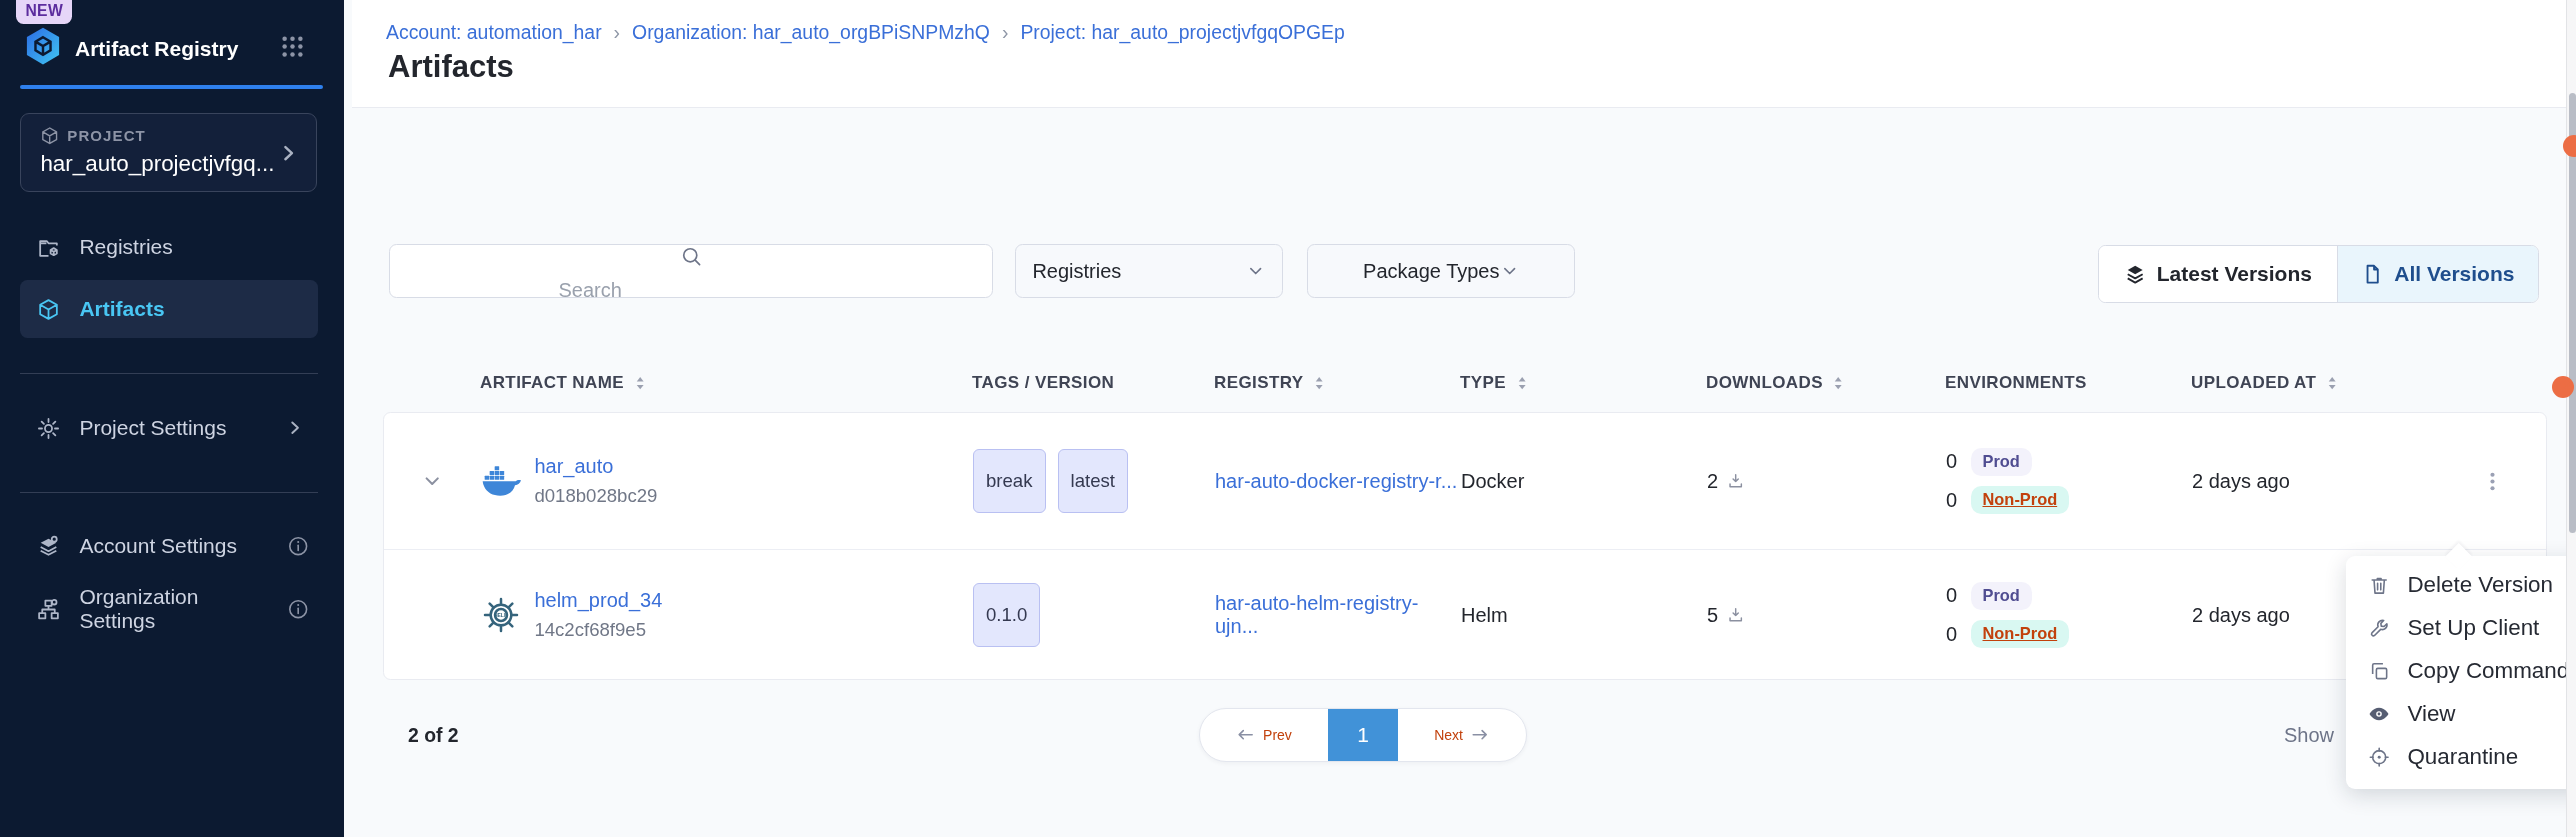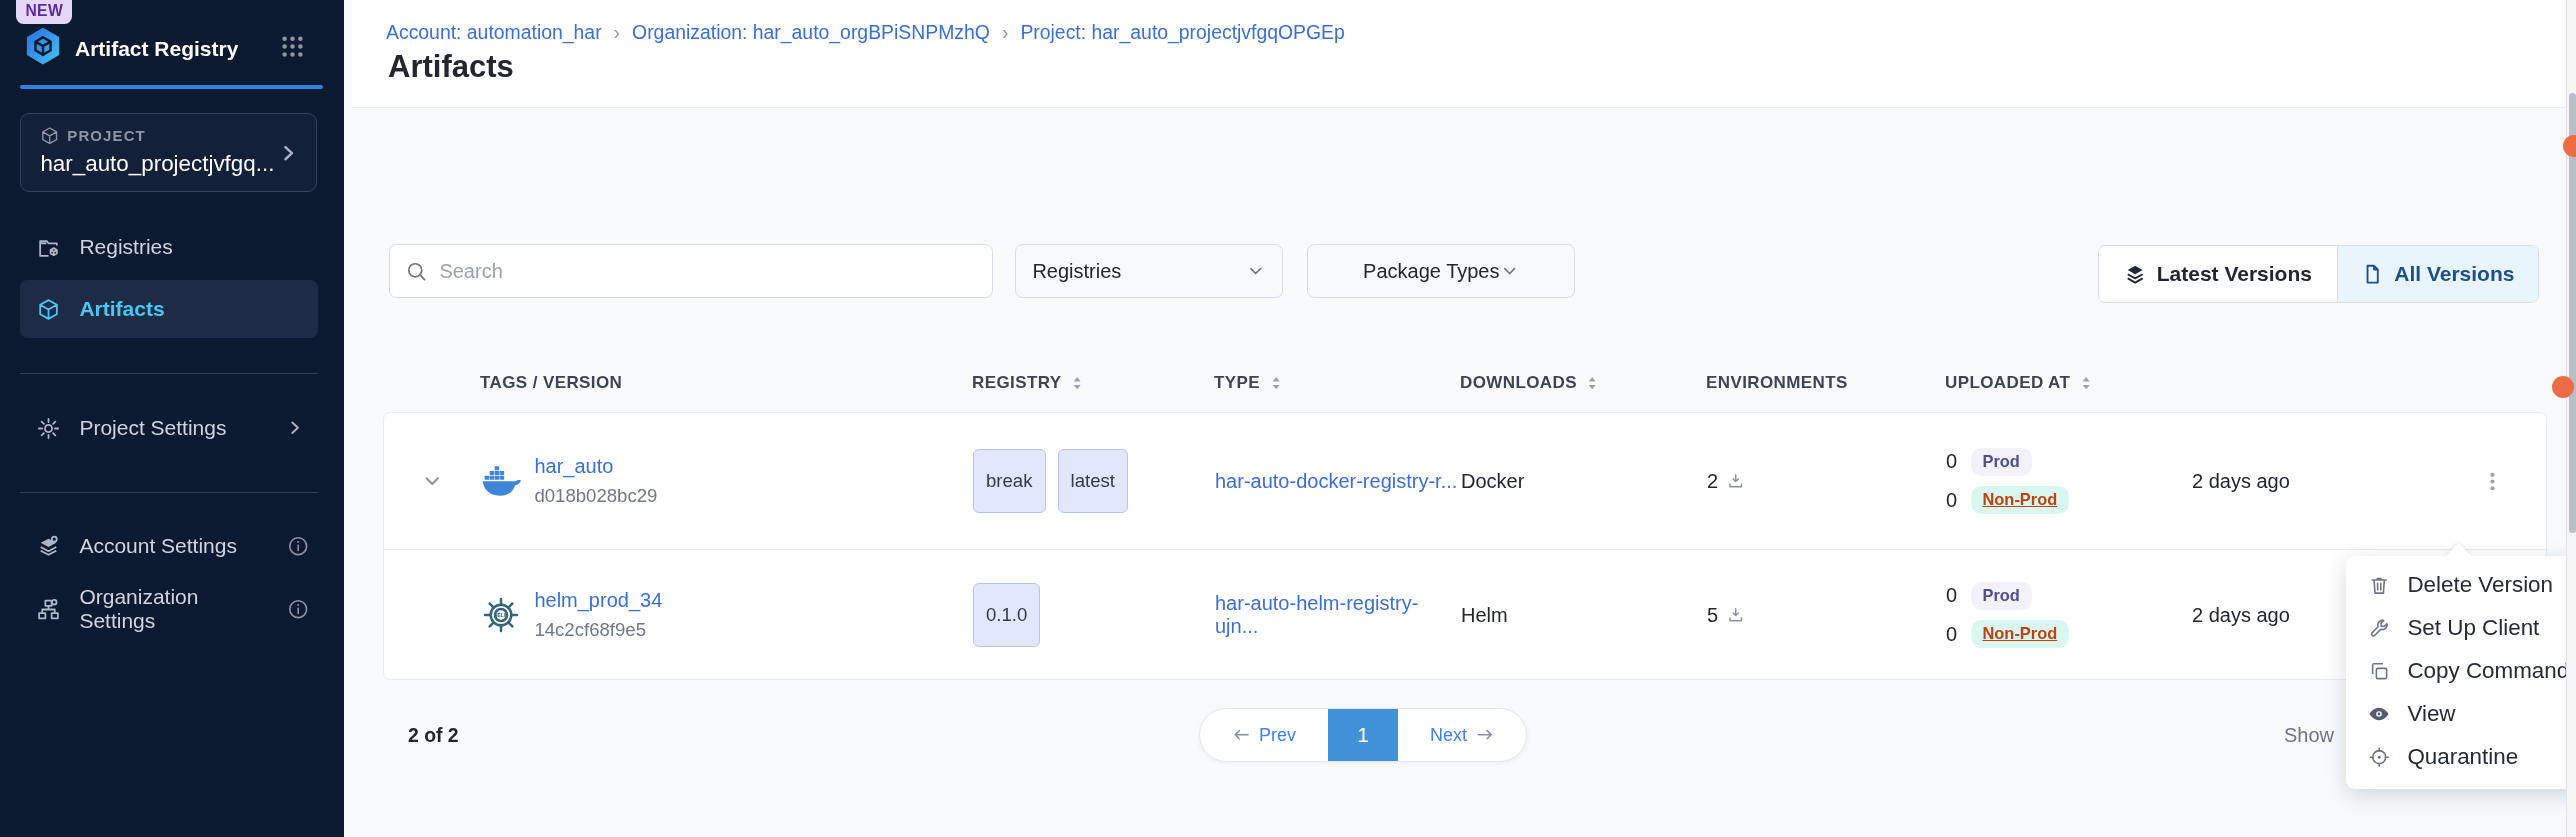--- a/index.html
+++ b/index.html
@@ -32,21 +32,21 @@
   .main { position:absolute; left:344px; top:0; width:2232px; height:838px;margin-left:8px; }
   .topbar { position:absolute; left:0; top:0; width:100%; height:108px; background:#ffffff; border-bottom:0.7px solid #e9ebf1; }
   .breadcrumb { position:absolute; left:34px; top:21px; font-size:19.4px; display:flex; gap:12px; align-items:center; }
   .breadcrumb a { color:#3a6fd8; text-decoration:none; cursor:pointer; }
   .crumb-sep { color:#8e96a6; font-size:19.4px; }
   .page-title { position:absolute; left:36px; top:49px; font-size:31px; font-weight:bold; color:#23262d; }
 
   .content { position:absolute; left:0; top:108px; width:100%; height:730px; background:#f8fafc; }
 
   
-  .search-box { position:absolute; left:37px; top:136px; width:604px; height:54px; background:#ffffff; border:1.5px solid #d8dce6; border-radius:7.5px; display:flex; align-items:center; padding:0 15px; gap:12px; }
+  .search-box { position:absolute; left:37px; top:136px; width:604px; height:54px; background:#ffffff; border:1.5px solid #d8dce6; border-radius:7.5px; display:flex; align-items:center; padding:0 15px; gap:12px;flex-direction:column; }
   .search-box input { border:none; outline:none; flex:1; font-size:20px; color:#2a2e38; font-family:inherit; background:transparent; }
   .search-box input::placeholder { color:#9aa1ad; }
   .select { position:absolute; top:136px; height:54px; background:#f7f9fc; border:1.5px solid #d8dce6; border-radius:7.5px; display:flex; align-items:center; justify-content:space-between; padding:0 16.4px; font-size:20px; color:#23262d; cursor:pointer; }
   .select-registries { left:663px; width:268px; }
   .select-packages { left:955px; width:268px;justify-content:center; }
 
   .view-toggle { position:absolute; left:1746px; top:137px; width:441px; height:58px; border:1.5px solid #d8dce6; border-radius:7.5px; overflow:hidden; display:flex; background:#ffffff; }
   .vt-btn { display:flex; align-items:center; justify-content:center; gap:10.4px; font-size:21px; font-weight:600; cursor:pointer; }
   .vt-latest { width:239px; color:#23262d; background:#ffffff; }
   .vt-all { width:202px; color:#1f4e8d; background:#e9f5fc; border-left:1.5px solid #d8dce6; }
@@ -72,21 +72,21 @@
   .env-line { display:flex; align-items:center; gap:13.4px; font-size:20px; color:#23262d; }
   .pill { font-size:16.4px; font-weight:bold; padding:3.7px 12px 5.2px; border-radius:10.4px; }
   .pill-prod { background:#f3f2fb; color:#504d91; }
   .pill-nonprod { background:#d9f8f2; color:#c2410c;text-decoration:underline; }
   .uploaded { font-size:20px; color:#23262d; }
   .kebab { display:flex; justify-content:center; cursor:pointer; }
 
   
   .pager-count { position:absolute; left:56px; top:616px; font-size:19.4px; font-weight:600; color:#23262d; }
   .pager-pill { position:absolute; left:847px; top:600px; width:328px; height:54px; background:#ffffff; border:0.7px solid #e3e6ee; border-radius:30px; display:flex; overflow:hidden; box-shadow:0 1.5px 4.5px rgba(30,40,60,.05); }
-  .pg-prev,.pg-next { flex:1; display:flex; align-items:center; justify-content:center; gap:7.5px; color:#3b82f6; font-size:18px; cursor:pointer; }
+  .pg-prev,.pg-next { flex:1; display:flex; align-items:center; justify-content:center; gap:7.5px; color:#c2410c; font-size:14px; cursor:pointer; }
   .pg-num { width:70px; background:#4192d8; color:#ffffff; font-size:21px; display:flex; align-items:center; justify-content:center; cursor:pointer; }
   .show-label { position:absolute; left:1932px; top:616px; font-size:20px; color:#6d7488; }
   .pagesize-stub { position:absolute; left:1997px; top:601px; width:75px; height:57px; background:#ffffff; border:1.5px solid #d8dce6; border-radius:7.5px; }
 
   
   .ctx-caret { position:absolute; left:2449px; top:547px; width:19.4px; height:19.4px; background:#ffffff; transform:rotate(45deg); box-shadow:-1.5px -1.5px 3px rgba(30,40,60,.06); z-index:21; }
   .ctx-menu { position:absolute; left:2346px; top:556px; width:250px; height:233px; background:#ffffff; border-radius:9px 0 0 9px; box-shadow:0 6px 22.4px rgba(20,30,50,.16); z-index:20; padding:7.5px 0; }
   .ctx-item { height:43px; display:flex; align-items:center; gap:16.4px; padding-left:21px; font-size:22.4px; color:#262a33; cursor:pointer; }
   .ctx-item .ico { width:24px; display:flex; justify-content:center; color:#6d7488; }
 
@@ -293,20 +293,29 @@
                 <path d="M14 3v4h4"></path>
               </svg>
           </span>
           <span>All Versions</span>
         </div>
       </div>
 
       <div class="table-head tgrid">
         <div></div>
         <div class="th">
+          <span>ARTIFACT NAME</span>
+          <span>
+              <svg viewBox="0 0 24 24" width="16.4" height="16.4" fill="#9ba0b0">
+                <path d="M7 9.5 12 3l5 6.5z"></path>
+                <path d="M7 14.5 12 21l5-6.5z"></path>
+              </svg>
+            </span>
+        </div>
+        <div class="th">
           <span>TAGS / VERSION</span>
         </div>
         <div class="th">
           <span>REGISTRY</span>
           <span>
               <svg viewBox="0 0 24 24" width="16.4" height="16.4" fill="#9ba0b0">
                 <path d="M7 9.5 12 3l5 6.5z"></path>
                 <path d="M7 14.5 12 21l5-6.5z"></path>
               </svg>
             </span>

